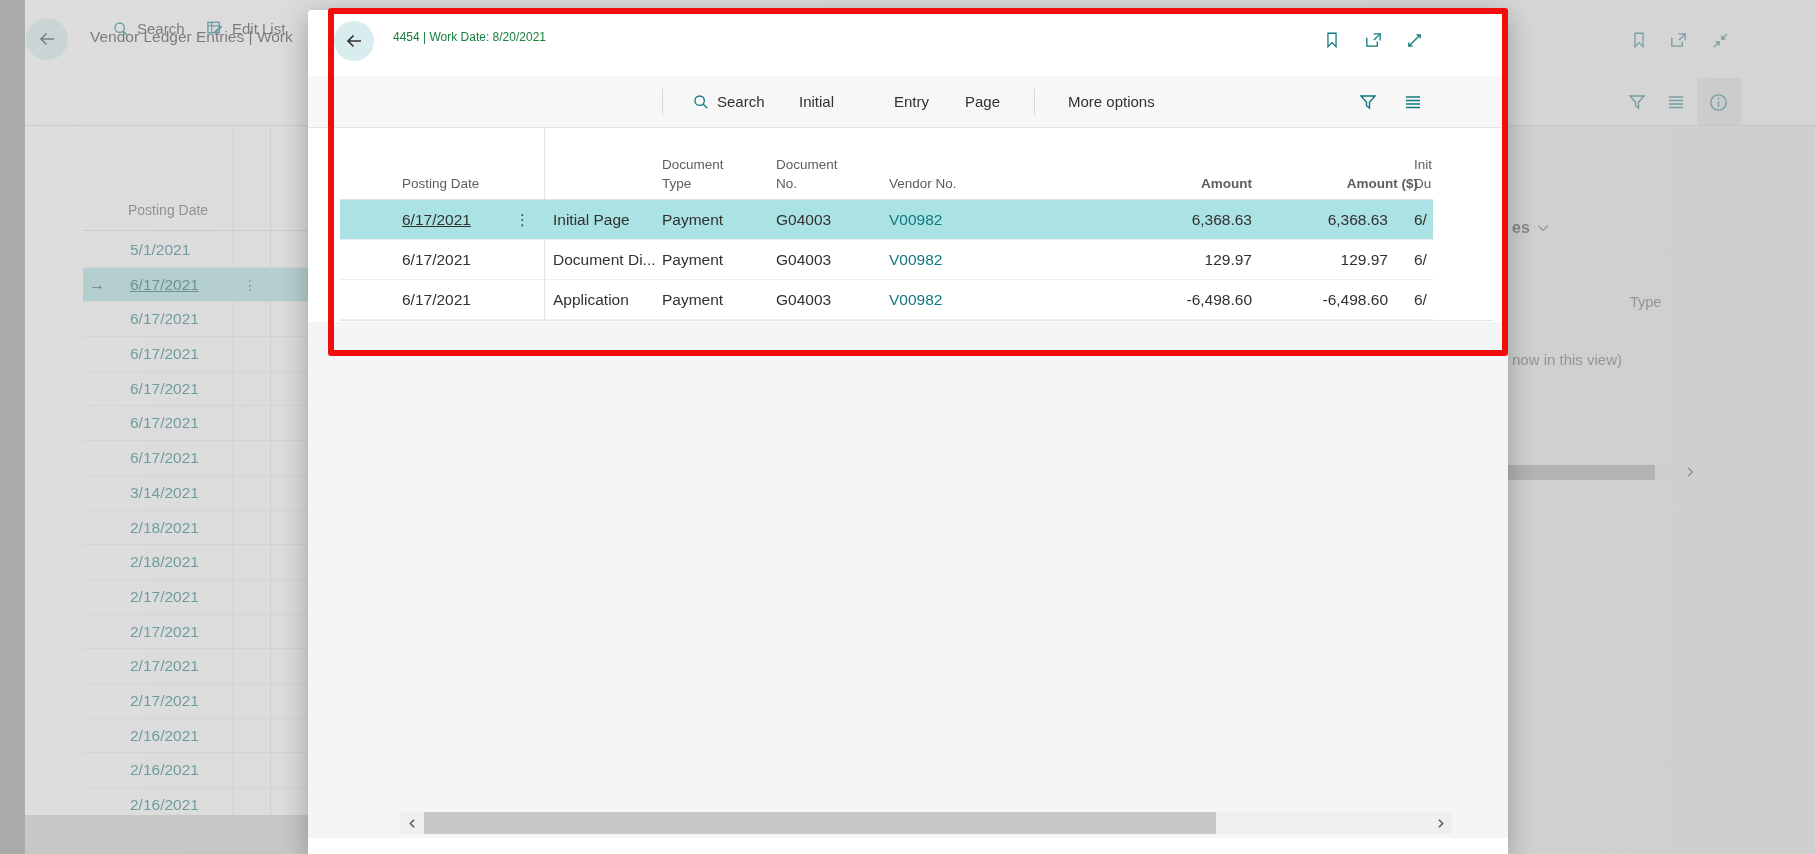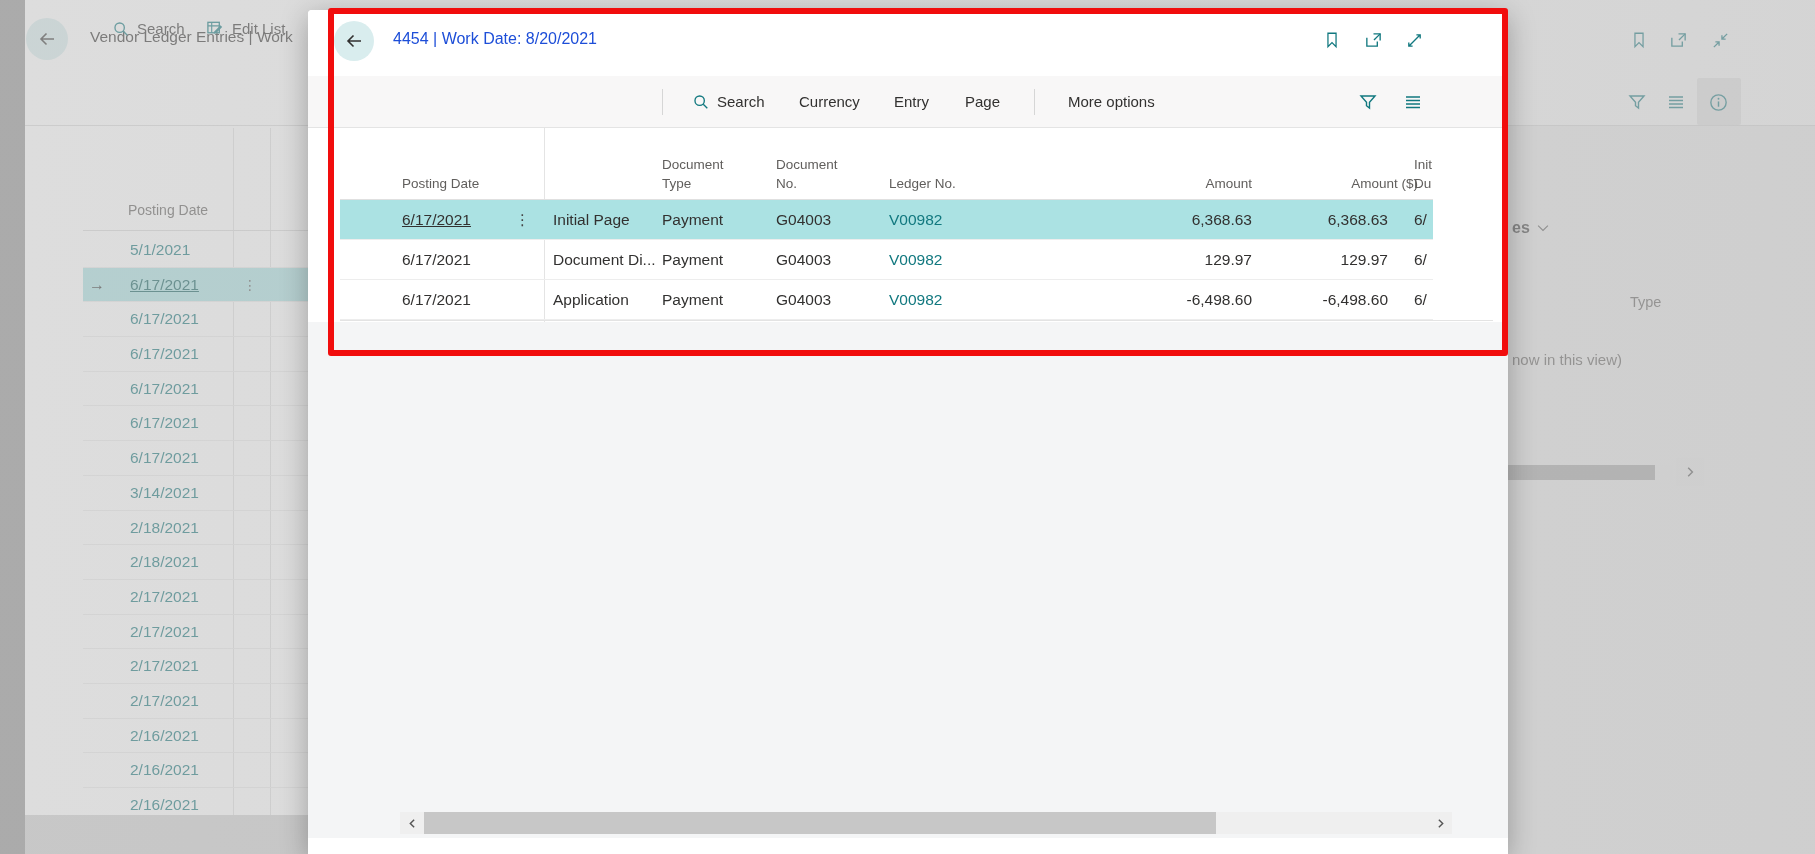--- a/index.html
+++ b/index.html
@@ -44,36 +44,36 @@
 
   
   #scrim { position:absolute; inset:0; background:linear-gradient(90deg, rgba(190,190,190,0.52), rgba(184,184,184,0.60)); }
 
   
   #modal { left:308px; top:10px; width:1200px; height:844px; background:#fff;
     border-radius:4px 4px 0 0; box-shadow:0 6px 28px rgba(0,0,0,0.28); }
   .m-header { left:0; top:0; width:1200px; height:66px; background:#fff; border-radius:4px 4px 0 0; }
   .m-back-circle { left:26px; top:11px; width:40px; height:40px; border-radius:50%; background:#d9edee;
     display:flex; align-items:center; justify-content:center; color:#323130; }
-  .m-title { left:85px; top:20px; font-size:16px; color:#1d4ed8; white-space:nowrap; }
+  .m-title { left:85px; top:20px; font-size:12px; color:#15803d; white-space:nowrap; }
   .m-hicon { top:13px; width:34px; height:34px; display:flex; align-items:center; justify-content:center; color:#11787f; }
   .m-ribbon { left:0; top:66px; width:1200px; height:52px; background:#f8f7f7; border-bottom:1px solid #e4e4e4; }
   .m-ribbon .item { position:absolute; top:0; height:51px; display:flex; align-items:center; gap:7px;
     font-size:15px; color:#323130; }
   .m-caption { font-weight:bold; font-size:15.5px; color:#242322; }
   .vsep { position:absolute; top:13px; width:1px; height:26px; background:#d6d6d6; }
   .m-ricon { position:absolute; top:15px; width:22px; height:22px; display:flex; align-items:center; justify-content:center; color:#11787f; }
 
   .m-grid { left:0; top:118px; width:1200px; height:194px; background:#fff; }
   .m-grid-vline { position:absolute; left:236px; top:0; width:1px; height:194px; background:#e4e4e4; }
   .m-head-underline { position:absolute; left:32px; top:71px; width:1093px; height:1px; background:#e0e0e0; }
   .m-grid-bottom { position:absolute; left:32px; top:192px; width:1153px; height:1px; background:#e3e3e3; }
   .m-hcell { position:absolute; top:0; height:72px; display:flex; flex-direction:column; justify-content:flex-end;
     padding-bottom:7px; font-size:13.5px; line-height:19px; color:#605e5c; overflow:hidden; white-space:nowrap; }
-  .m-hcell.ra { text-align:right; }
+  .m-hcell.ra { text-align:right;font-weight:bold; }
   .m-row { position:absolute; left:0; width:1200px; height:40px; }
   .m-row.sel .selband { position:absolute; left:32px; top:0; width:1093px; height:40px; background:#abe2e3; }
   .m-row .rowline { position:absolute; left:32px; bottom:0; width:1093px; height:1px; background:#ededed; }
   .m-cell { position:absolute; top:0; height:40px; line-height:40px; font-size:15.5px; color:#323130;
     white-space:nowrap; overflow:hidden; }
   .m-cell.ra { text-align:right; }
   .m-cell.link { color:#11787f; }
   .m-row.sel .c-posting_date { text-decoration:underline; }
   .m-ell { position:absolute; left:206px; top:0; width:18px; height:40px; line-height:40px;
     text-align:center; color:#444; font-size:15px; letter-spacing:1px; }
@@ -271,21 +271,21 @@
     <div class="abs m-ribbon">
       <div class="vsep" style="left:354px;"></div>
       <div class="item" style="left:384px;">
         <svg width="18" height="18" viewBox="0 0 20 20">
           <circle cx="8.5" cy="8.5" r="5.2" fill="none" stroke="#11787f" stroke-width="1.5"></circle>
           <path d="M12.5 12.5 L17 17" stroke="#11787f" stroke-width="1.5"></path>
         </svg>
         <span>Search</span>
       </div>
       <div class="item" style="left:491px;">
-          <span>Currency</span>
+          <span>Initial</span>
         </div>
       <div class="item" style="left:586px;">
           <span>Entry</span>
         </div>
       <div class="item" style="left:657px;">
           <span>Page</span>
         </div>
       <div class="vsep" style="left:726px;"></div>
       <div class="item" style="left:760px;">
           <span>More options</span>
@@ -309,21 +309,21 @@
         </div>
       <div class="m-hcell" style="left:354px; width:108px;">
           <span>Document</span>
           <span>Type</span>
         </div>
       <div class="m-hcell" style="left:468px; width:108px;">
           <span>Document</span>
           <span>No.</span>
         </div>
       <div class="m-hcell" style="left:581px; width:110px;">
-          <span>Ledger No.</span>
+          <span>Vendor No.</span>
         </div>
       <div class="m-hcell ra" style="left:814px; width:130px;">
           <span>Amount</span>
         </div>
       <div class="m-hcell ra" style="left:980px; width:130px;">
           <span>Amount ($)</span>
         </div>
       <div class="m-hcell" style="left:1106px; width:27px;">
           <span>Init</span>
           <span>Du</span>

